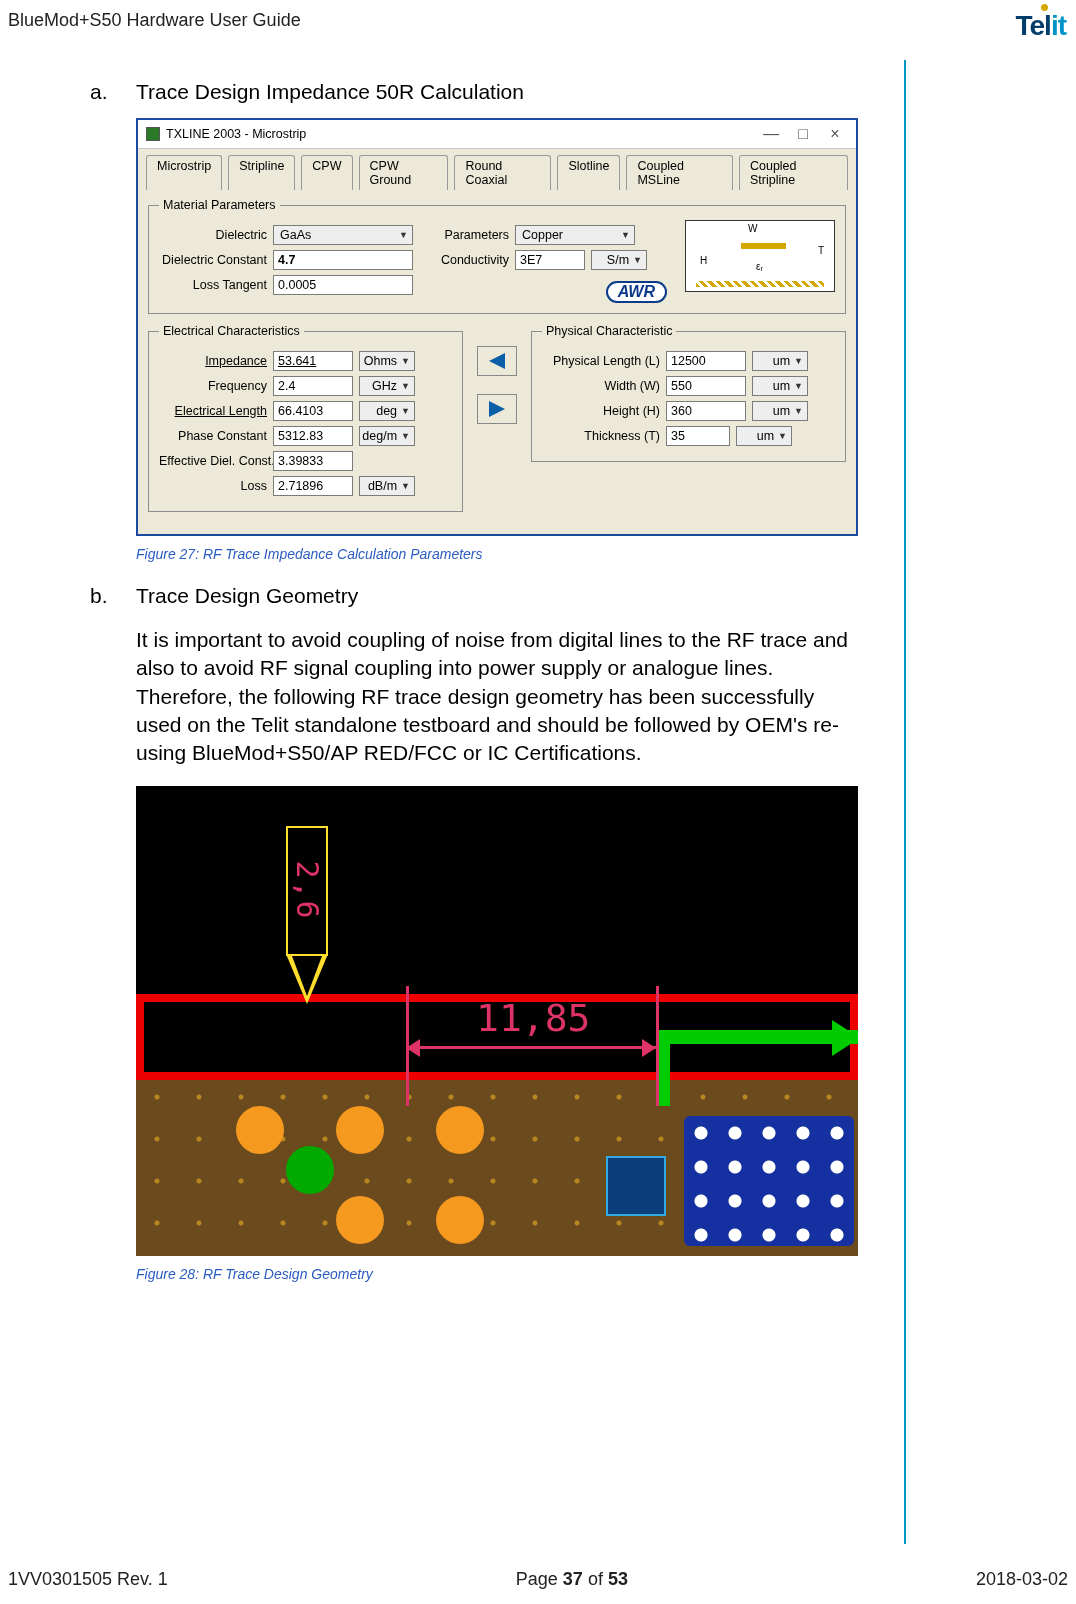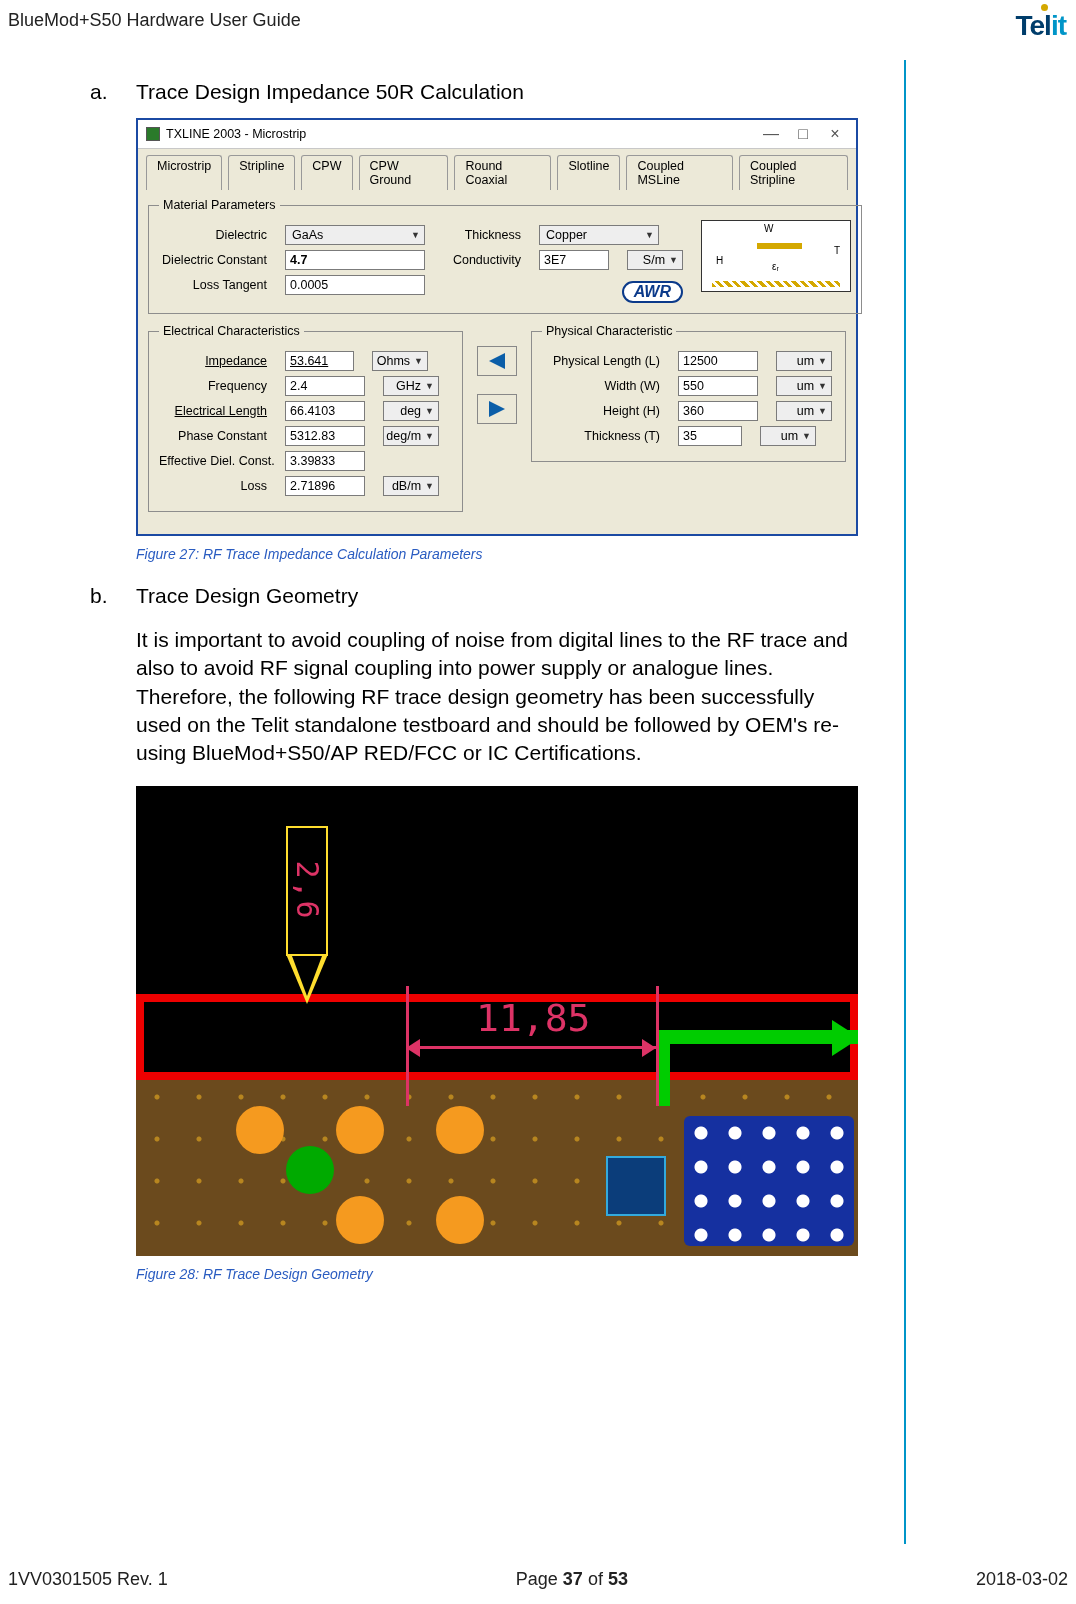--- a/index.html
+++ b/index.html
@@ -81,21 +81,21 @@
   .tx-title .spacer { flex:1; }
   .tx-title .wbtn { width:26px;text-align:center;color:#555;font-size:16px; }
   .tx-tabs { display:flex; gap:6px; padding:6px 8px 0 8px; }
   .tx-tab { padding:3px 10px; background:#ece9d8; border:1px solid #999; border-bottom:none; border-radius:3px 3px 0 0; font-size:12.5px; }
   .tx-tab.active { background:#ece9d8; position:relative; z-index:2; }
   .tx-body { padding: 8px 10px 12px 10px; }
 
   fieldset.grp { border:1px solid #8d8d8d; padding:8px 10px 10px 10px; margin-bottom:10px; }
   fieldset.grp legend { padding:0 4px; font-size:12.5px; }
 
-  .row { display:flex; align-items:center; margin:5px 0; gap:18px; }
+  .row { display:flex; align-items:center; margin:5px 0; gap:6px; }
   .lbl { width:108px; text-align:right; font-size:12.5px; white-space:nowrap;}
   .lbl.u { text-decoration: underline; }
   .inp { height:20px; border:1px solid #7b7b7b; background:#fff; padding:2px 4px; font-size:12.5px; font-family:inherit; }
   .sel { height:20px; border:1px solid #7b7b7b; background:#eee; font-size:12.5px; display:inline-flex;align-items:center;justify-content:flex-end;padding:0 4px; }
   .sel::after{content:"▼"; font-size:9px; margin-left:4px;color:#333;}
   .unit { width:56px; }
 
   .mat-top { display:flex; gap:18px; }
   .mat-col { flex:1; }
 
@@ -218,21 +218,21 @@
               <span class="lbl">Dielectric Constant</span>
               <input class="inp" style="width: 140px; font-weight: bold;" value="4.7">
             </div>
             <div class="row">
               <span class="lbl">Loss Tangent</span>
               <input class="inp" style="width: 140px;" value="0.0005">
             </div>
           </div>
           <div class="mat-col">
             <div class="row">
-              <span class="lbl" style="width:78px">Thickness</span>
+              <span class="lbl" style="width:78px">Parameters</span>
               <span class="sel" style="width:120px;justify-content:space-between;padding-left:6px">
                   <span>Copper</span>
                 </span>
             </div>
             <div class="row">
               <span class="lbl" style="width:78px">Conductivity</span>
               <input class="inp" style="width: 70px;" value="3E7">
               <span class="sel unit">
                   <span>S/m</span>
                 </span>
@@ -250,21 +250,21 @@
             <div class="hatch"></div>
           </div>
         </div>
       </fieldset>
 
       <div class="char-wrap">
         <fieldset class="grp char-col">
           <legend>Electrical Characteristics</legend>
           <div class="row">
               <span class="lbl u">Impedance</span>
-              <input class="inp" style="width: 69px; text-decoration: underline;" value="53.641">
+              <input class="inp" style="width: 80px; text-decoration: underline;" value="53.641">
               <span class="sel unit">
                 <span>Ohms</span>
               </span>
             </div>
           <div class="row">
               <span class="lbl">Frequency</span>
               <input class="inp" style="width: 80px;" value="2.4">
               <span class="sel unit">
                 <span>GHz</span>
               </span>

